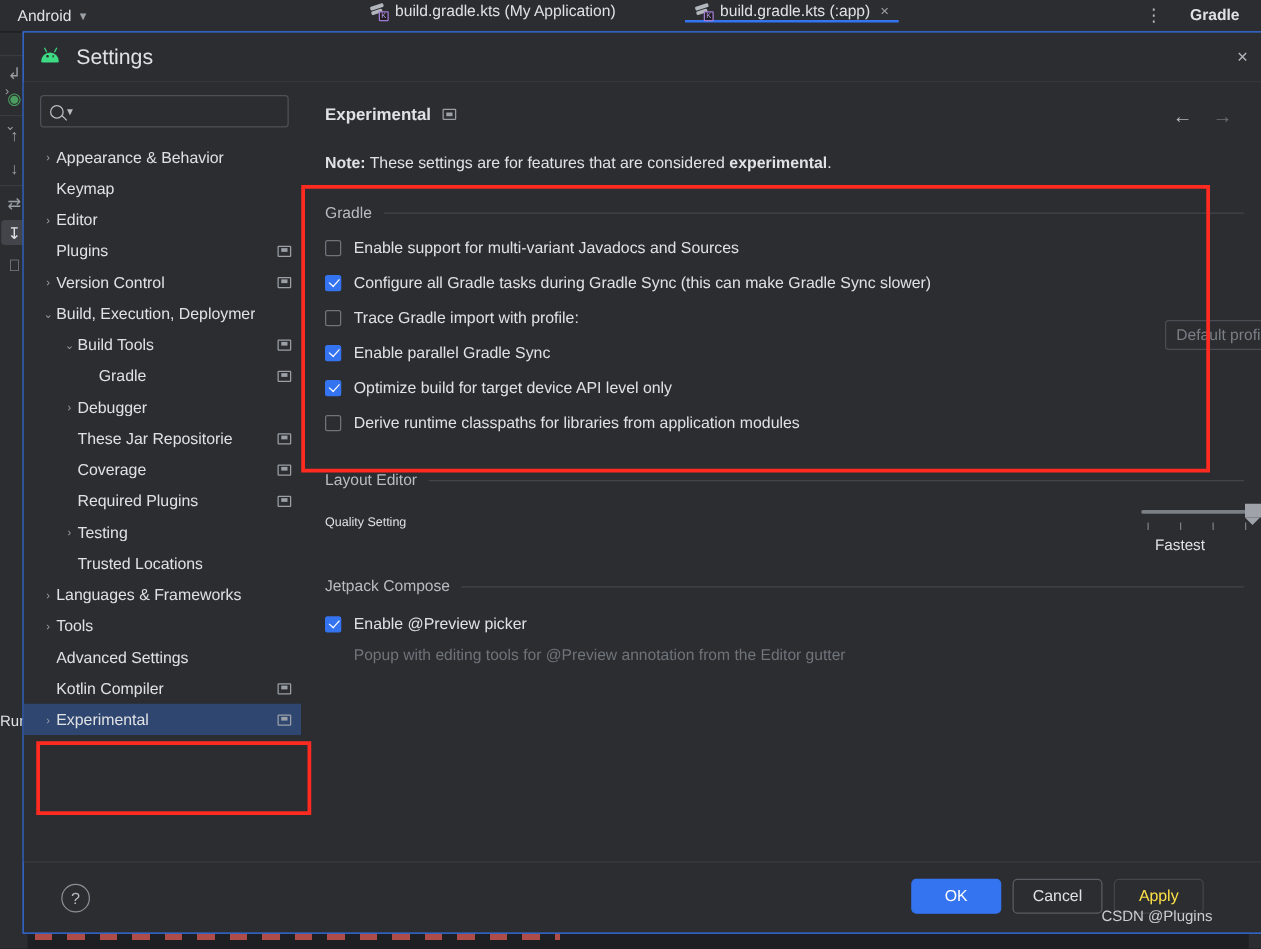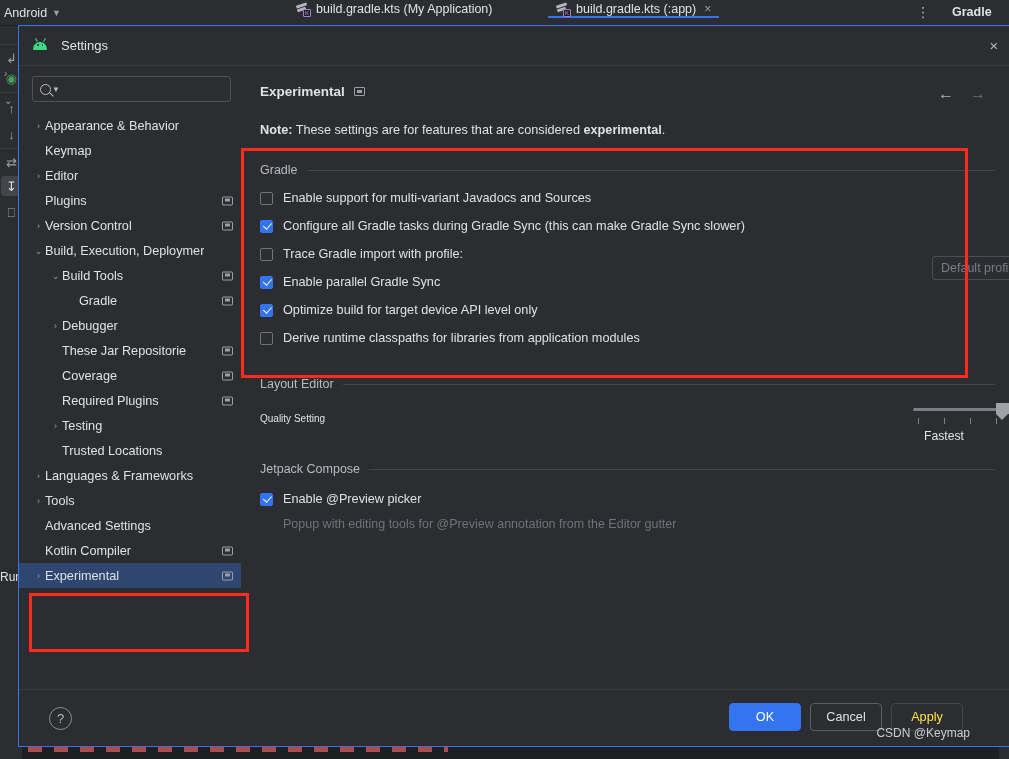--- a/index.html
+++ b/index.html
@@ -73,21 +73,21 @@
   .android-ico { width: 14px; height: 9px; position: relative; margin-right: 14px; flex: 0 0 14px; }
   .android-ico .body {
     position: absolute; left: 0; bottom: 0; width: 14px; height: 8px;
     background: #3ddc84; border-radius: 7px 7px 1px 1px;
   }
   .android-ico .eye { position: absolute; width: 1.5px; height: 1.5px; background: #2b2d30; border-radius: 50%; top: 3px; }
   .android-ico .eye.l { left: 4px; } .android-ico .eye.r { right: 4px; }
   .android-ico .ant { position: absolute; width: 1px; height: 4px; background: #3ddc84; top: -3px; }
   .android-ico .ant.l { left: 2.5px; transform: rotate(-28deg); }
   .android-ico .ant.r { right: 2.5px; transform: rotate(28deg); }
-  .dlg-title-text { color: #dfe1e5; font-size: 13px; }
+  .dlg-title-text { color: #dfe1e5; font-size: 17px; }
   .dlg-close {
     position: absolute; right: 12px; top: 50%; transform: translateY(-50%);
     width: 22px; height: 22px; color: #b2b6bd; font-size: 15px;
     display: flex; align-items: center; justify-content: center;
   }
   .dlg-body { flex: 1 1 auto; display: flex; min-height: 0; border-top: 1px solid #393b40; }
 
   
   .tree-pane {
     width: 222px; flex: 0 0 222px; background: #2b2d30; position: relative;
@@ -241,21 +241,21 @@
   <div class="tree-side" style="left:4px; top:95px">⌄</div>
   <div class="tree-side" style="left:6px; top:128px; color:#dfe1e5; font-size:12px">&nbsp;</div>
   <div class="editor-right">
     <div class="mark-o" style="top:20px;color:#d9863b">▮</div>
     <div class="mark-o" style="top:46px;color:#3574f0">▮</div>
     <div class="mark-o" style="top:66px;color:#b2b6bd">▮</div>
   </div>
   <div class="console-red"></div>
 
   <div class="ide-tabbar">
-    <div class="ide-module" style="left:4px">
+    <div class="ide-module" style="left:14px">
       <span>Android</span>
       <span class="chev-small">▼</span>
     </div>
 
     <div class="ed-tab" style="left:288px">
       <span class="gradle-ico">
         <span class="b1"></span>
           <span class="b2"></span>
           <span class="kb">K</span>
       </span>
@@ -483,20 +483,20 @@
       </div>
     </div>
 
     <div class="dlg-foot">
       <span class="help-btn">?</span>
       <div class="btns">
         <span class="btn primary">OK</span>
         <span class="btn normal">Cancel</span>
         <span class="btn disabled">Apply</span>
       </div>
-      <span class="watermark">CSDN @Keymap</span>
+      <span class="watermark">CSDN @Plugins</span>
     </div>
   </div>
 
   <div class="redbox" style="left:241px; top:148px; width:727px; height:230px"></div>
   <div class="redbox" style="left:29px; top:593px; width:220px; height:59px"></div>
 
 </div>
 
 </body></html>

